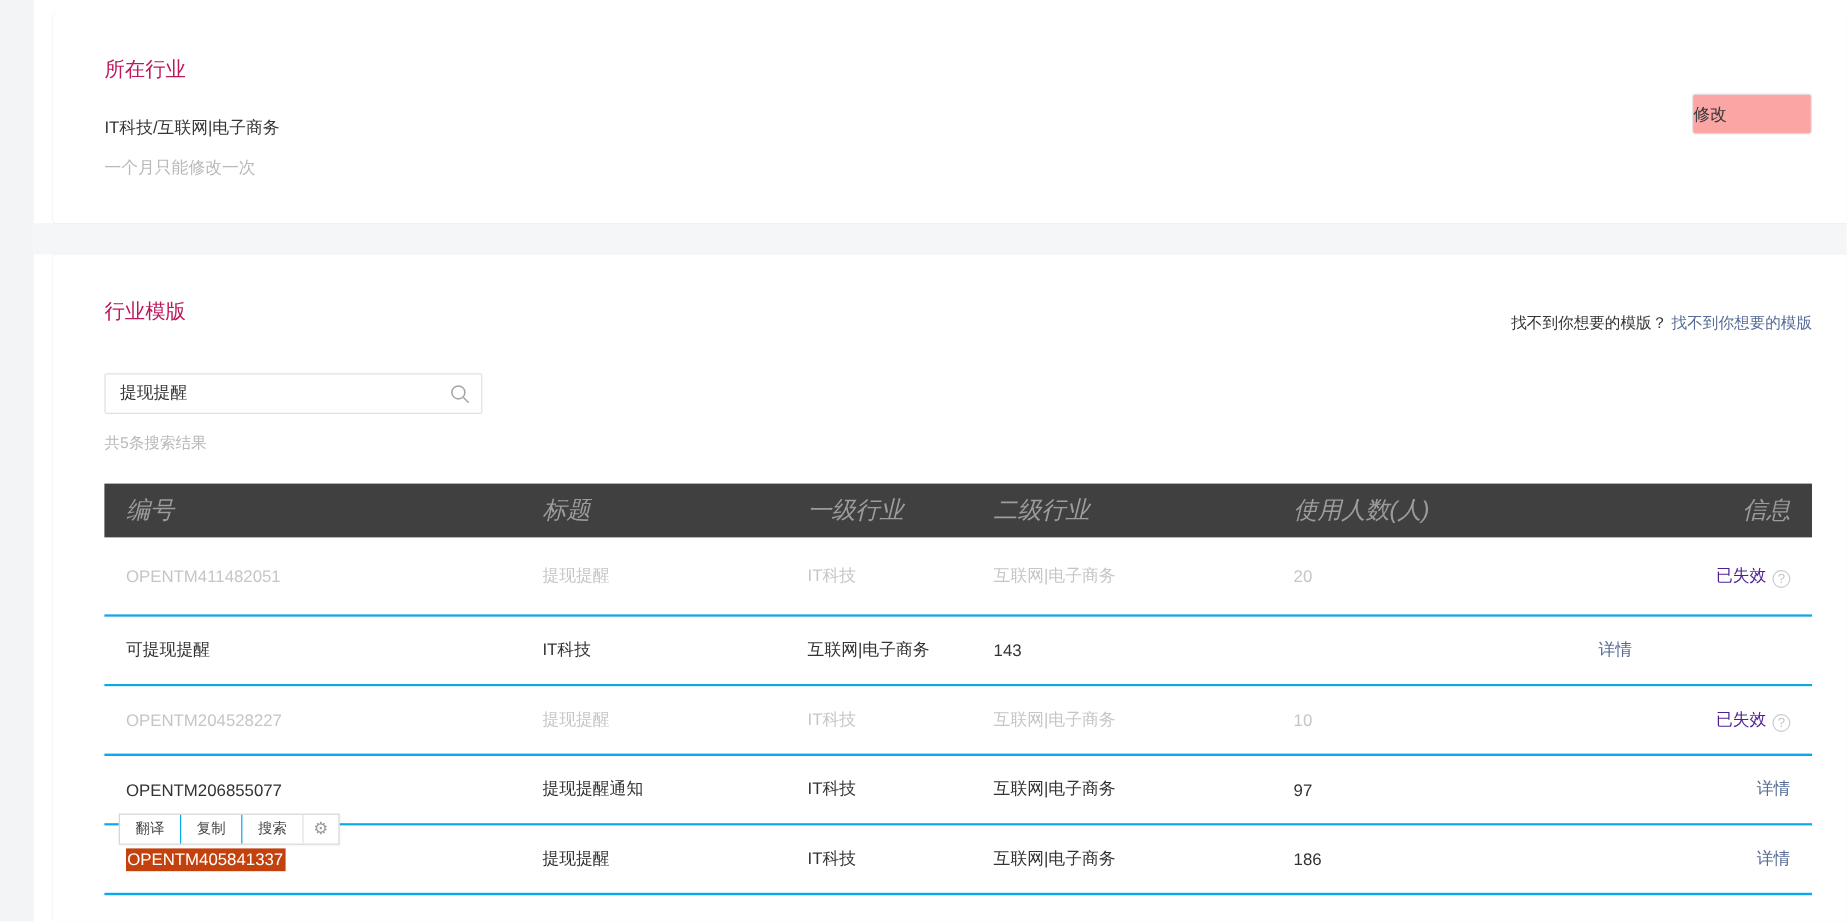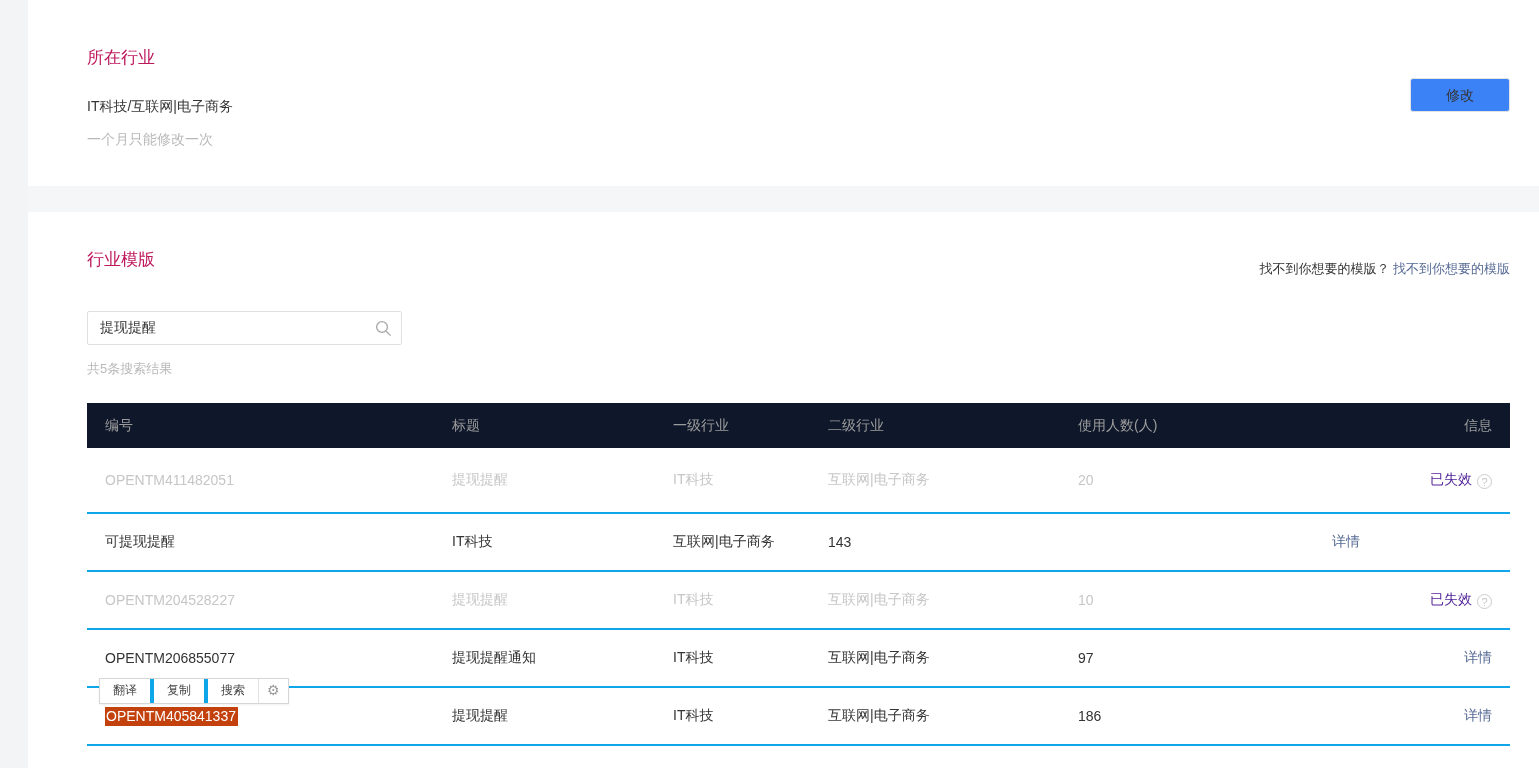--- a/index.html
+++ b/index.html
@@ -34,22 +34,22 @@
     position:absolute; left:43px; top:88px;
     font-size:14px; color:#353535;
   }
   .industry-note {
     position:absolute; left:43px; top:121px;
     font-size:14px; color:#b9b9b9;
   }
   .modify-btn {
     position:absolute; right:29px; top:68px;
     width:100px; height:34px;
-    background:#3b82f6; border:1px solid #e3e3e3; border-radius:3px;
-    font-size:14px; color:#353535; text-align:center; line-height:32px;
+    background:#fca5a5; border:1px solid #e3e3e3; border-radius:3px;
+    font-size:14px; color:#353535; text-align:left; line-height:32px;
     cursor:pointer;
     font-family:inherit;
   }
 
   .help-line {
     position:absolute; right:29px; top:48px; font-size:13px; color:#353535;
     white-space:nowrap;
   }
   .link { color:#576b95; cursor:pointer; text-decoration:none; }
 
@@ -71,22 +71,22 @@
     position:absolute; left:43px; top:148px;
     font-size:13px; color:#b9b9b9;
   }
 
   .tpl-table {
     position:absolute; left:43px; top:191px; width:1423px;
   }
   .thead {
     display:grid; height:45px; align-items:center;
     grid-template-columns:347px 221px 155px 250px 282px 1fr;
-    background:#0f172a; padding:0 18px;
-    font-size:14px; color:#9c9c9c;
+    background:#404040; padding:0 18px;
+    font-size:20px; color:#9c9c9c;font-style:italic;
   }
   .thead .th:last-child { text-align:right; }
   .trow {
     display:grid; height:58px; align-items:center;
     grid-template-columns:347px 221px 155px 250px 282px 1fr;
     padding:0 18px; border-bottom:2px solid #0ea5e9;
     font-size:14px; color:#333333; background:#fff;
   }
   .trow:first-of-type { height:66px; }
   .trow .td:last-child { text-align:right; }
@@ -105,21 +105,21 @@
   .sel-popup {
     position:absolute; left:99px; top:678px; height:26px; z-index:20;
     display:flex; align-items:stretch;
     background:#ffffff; border:1px solid #d6d6d6;
     box-shadow:0 1px 2px rgba(0,0,0,0.06);
     font-size:12px; color:#454545;
   }
   .sel-popup .menu-item {
     padding:0 13px; line-height:23px; cursor:pointer; white-space:nowrap;
   }
-  .sel-popup .menu-item + .menu-item { border-left:4px solid #0ea5e9; }
+  .sel-popup .menu-item + .menu-item { border-left:1px solid #0ea5e9; }
   .sel-popup .gear {
     border-left:1px solid #e2e2e2; padding:0 8px; line-height:22px;
     color:#9a9a9a; font-size:14px; cursor:pointer;
   }
 </style>
 </head>
 <body>
 
 <div class="left-strip"></div>
 <div class="gap-band"></div>

